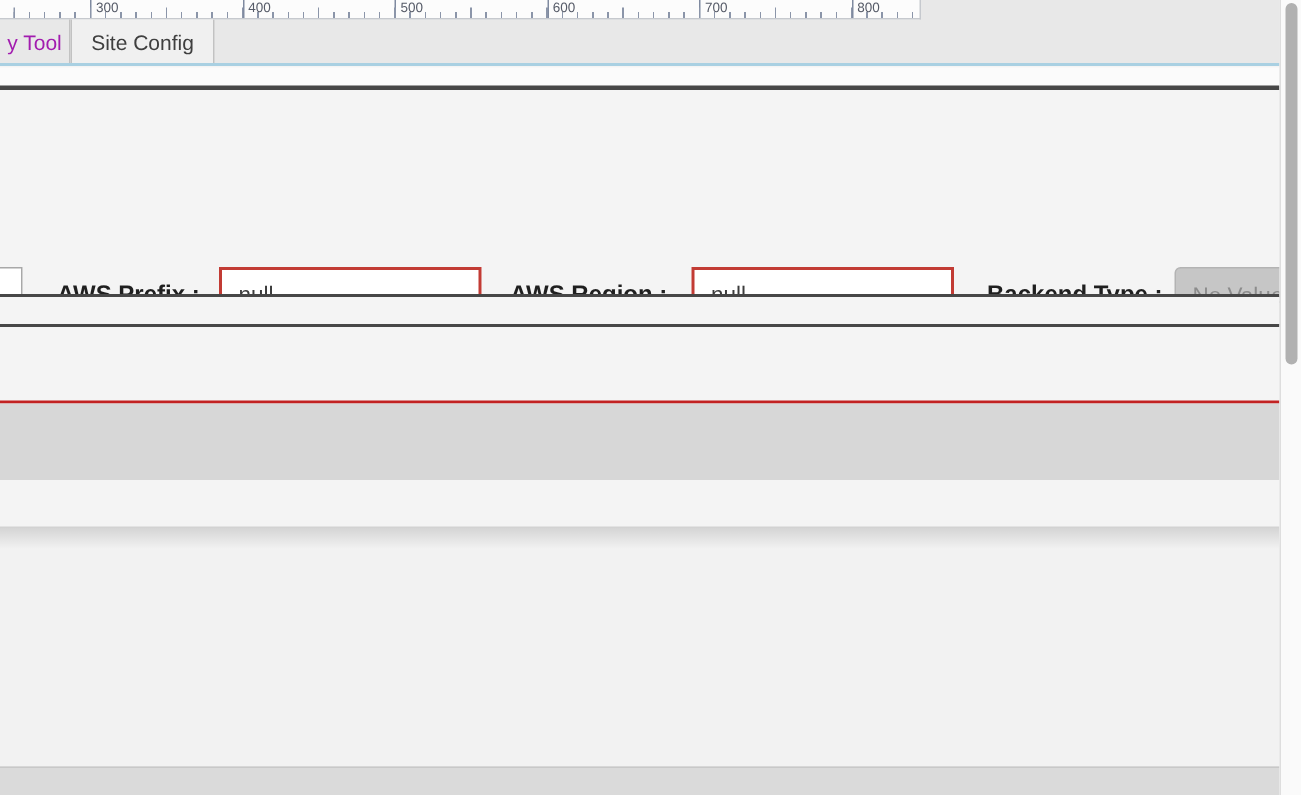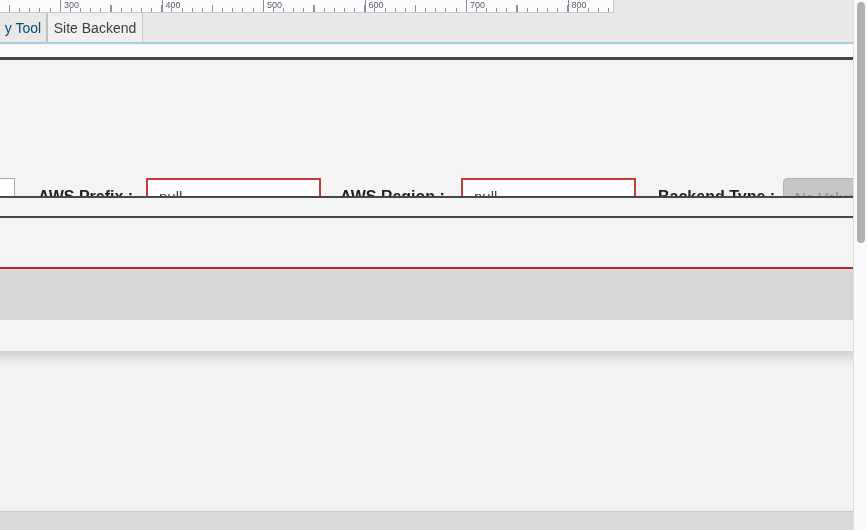--- a/index.html
+++ b/index.html
@@ -10,21 +10,21 @@
   
   .header{position:absolute;left:0;top:0;width:853px;height:44px;background:#e8e8e8;border-bottom:2px solid #a9d0e2;box-sizing:border-box;}
   .ruler{position:absolute;left:0;top:0;width:614px;height:13px;background:#fcfcfc;border-bottom:1px solid #c6c9ce;border-right:1px solid #c6c9ce;box-sizing:border-box;overflow:hidden;}
   .ruler::before{content:"";position:absolute;left:9px;right:0;bottom:0;height:4px;
     background:repeating-linear-gradient(to right,#8b95a9 0 1px,transparent 1px 10.15px);}
   .ruler::after{content:"";position:absolute;left:9px;right:0;bottom:0;height:7px;
     background:repeating-linear-gradient(to right,#8b95a9 0 1px,transparent 1px 50.75px);}
   .ruler-major{position:absolute;top:0;bottom:0;width:1px;background:#7f8aa0;}
   .ruler-label{position:absolute;top:0;font-size:9px;line-height:10px;color:#565b68;}
   .tabbar{position:absolute;left:0;top:13px;height:29px;width:853px;}
-  .tab{position:absolute;top:0;height:29px;box-sizing:border-box;font-size:14px;color:#0c4a6e;
+  .tab{position:absolute;top:0;height:29px;box-sizing:border-box;font-size:14px;color:#a21caf;
     display:flex;align-items:center;justify-content:center;cursor:default;}
   .tab.inactive{left:0;width:47px;border-right:1px solid #c2c2c2;overflow:hidden;}
   .tab.active{left:47px;width:96px;background:#f0f0f0;border-left:1px solid #c2c2c2;border-right:1px solid #c2c2c2;color:#3f3f3f;}
   
   .gap-strip{position:absolute;left:0;top:45px;width:853px;height:12px;background:#fbfbfb;}
   .divider-dark{position:absolute;left:0;width:853px;height:2.5px;background:#474747;}
   .d1{top:57px;} .d2{top:195.5px;height:2px;} .d3{top:216px;height:2px;}
   .panel-a{position:absolute;left:0;top:59.5px;width:853px;height:136px;background:#f4f4f4;}
   .panel-b{position:absolute;left:0;top:197.5px;width:853px;height:18.5px;background:#f4f4f4;}
   .panel-c{position:absolute;left:0;top:218px;width:853px;height:49px;background:#f4f4f4;}
@@ -69,21 +69,21 @@
       <span class="ruler-label" style="left:267px">500</span>
       <span class="ruler-label" style="left:368.5px">600</span>
       <span class="ruler-label" style="left:470px">700</span>
       <span class="ruler-label" style="left:571.5px">800</span>
     </div>
     <div class="tabbar">
       <div class="tab inactive">
         <span>y Tool</span>
       </div>
       <div class="tab active">
-        <span>Site Backend</span>
+        <span>Site Config</span>
       </div>
     </div>
   </div>
 
   <div class="gap-strip"></div>
   <div class="divider-dark d1"></div>
 
   <div class="panel-a">
     <div class="cut-input"></div>
 

